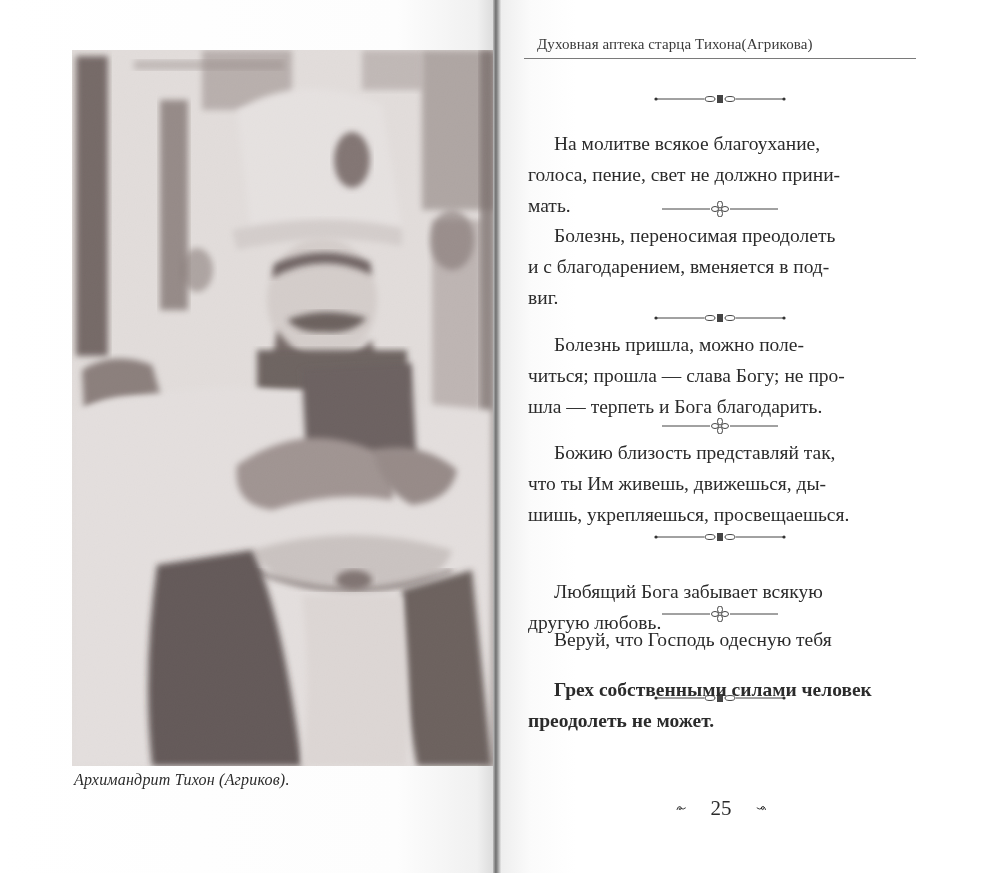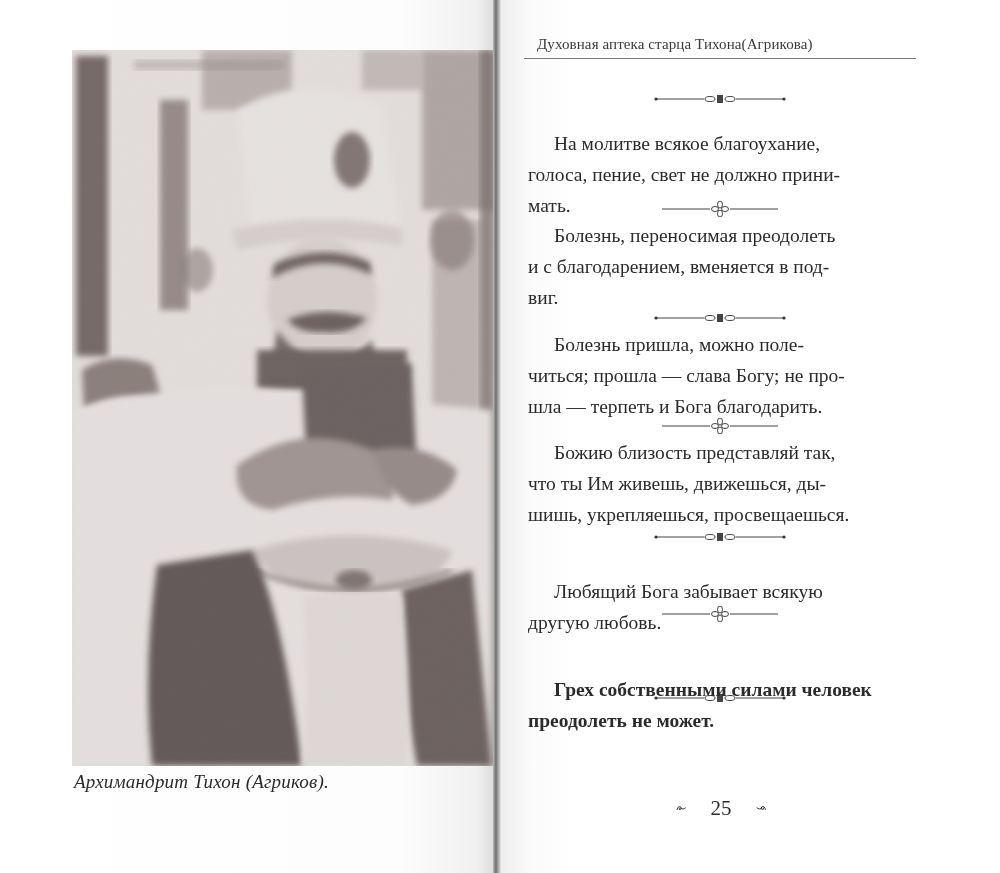--- a/index.html
+++ b/index.html
@@ -16,21 +16,21 @@
   .page-left {
     position: absolute; left: 0; top: 0; width: 497px; height: 873px;
     background: linear-gradient(90deg, #ffffff 0%, #fdfdfd 80%, #f0f0f0 96%, #d8d8d8 100%);
   }
   .photo {
     position: absolute; left: 72px; top: 50px; width: 423px; height: 716px;
     background: #efeceb; overflow: hidden;
   }
   .caption {
     position: absolute; left: 74px; top: 771px;
-    font-style: italic; font-size: 19px; color: #2b2b2b; letter-spacing: 0.2px;
+    font-style: italic; font-size: 16px; color: #2b2b2b; letter-spacing: 0.2px;
   }
 
   
   .spine {
     position: absolute; left: 493px; top: 0; width: 8px; height: 873px;
     background: linear-gradient(90deg, #bdbdbd 0%, #6f6f6f 35%, #9a9a9a 60%, #e8e8e8 100%);
   }
 
   
   .page-right {
@@ -227,21 +227,21 @@
         <line x1="10" y1="8" x2="58" y2="8" stroke="#444"></line>
         <line x1="78" y1="8" x2="126" y2="8" stroke="#444"></line>
         <ellipse cx="68" cy="3.5" rx="2.5" ry="3.5" fill="none" stroke="#444"></ellipse>
         <ellipse cx="68" cy="12.5" rx="2.5" ry="3.5" fill="none" stroke="#444"></ellipse>
         <ellipse cx="63" cy="8" rx="3.5" ry="2.5" fill="none" stroke="#444"></ellipse>
         <ellipse cx="73" cy="8" rx="3.5" ry="2.5" fill="none" stroke="#444"></ellipse>
       </svg>
   </div>
 
   <div class="text-block" style="top:624px;">
-    <span class="indent"></span><br>
+    <span class="indent"></span><span>Веруй, что Господь одесную тебя</span><br>
   </div>
 
   <div class="ornament" style="top:691px;">
     <svg width="136" height="14" viewBox="0 0 136 14">
         <line x1="4" y1="7" x2="52" y2="7" stroke="#444" stroke-width="1"></line>
         <line x1="84" y1="7" x2="132" y2="7" stroke="#444" stroke-width="1"></line>
         <circle cx="4" cy="7" r="1.6" fill="#333"></circle>
         <circle cx="132" cy="7" r="1.6" fill="#333"></circle>
         <ellipse cx="58" cy="7" rx="5" ry="2.5" fill="none" stroke="#444"></ellipse>
         <ellipse cx="78" cy="7" rx="5" ry="2.5" fill="none" stroke="#444"></ellipse>

